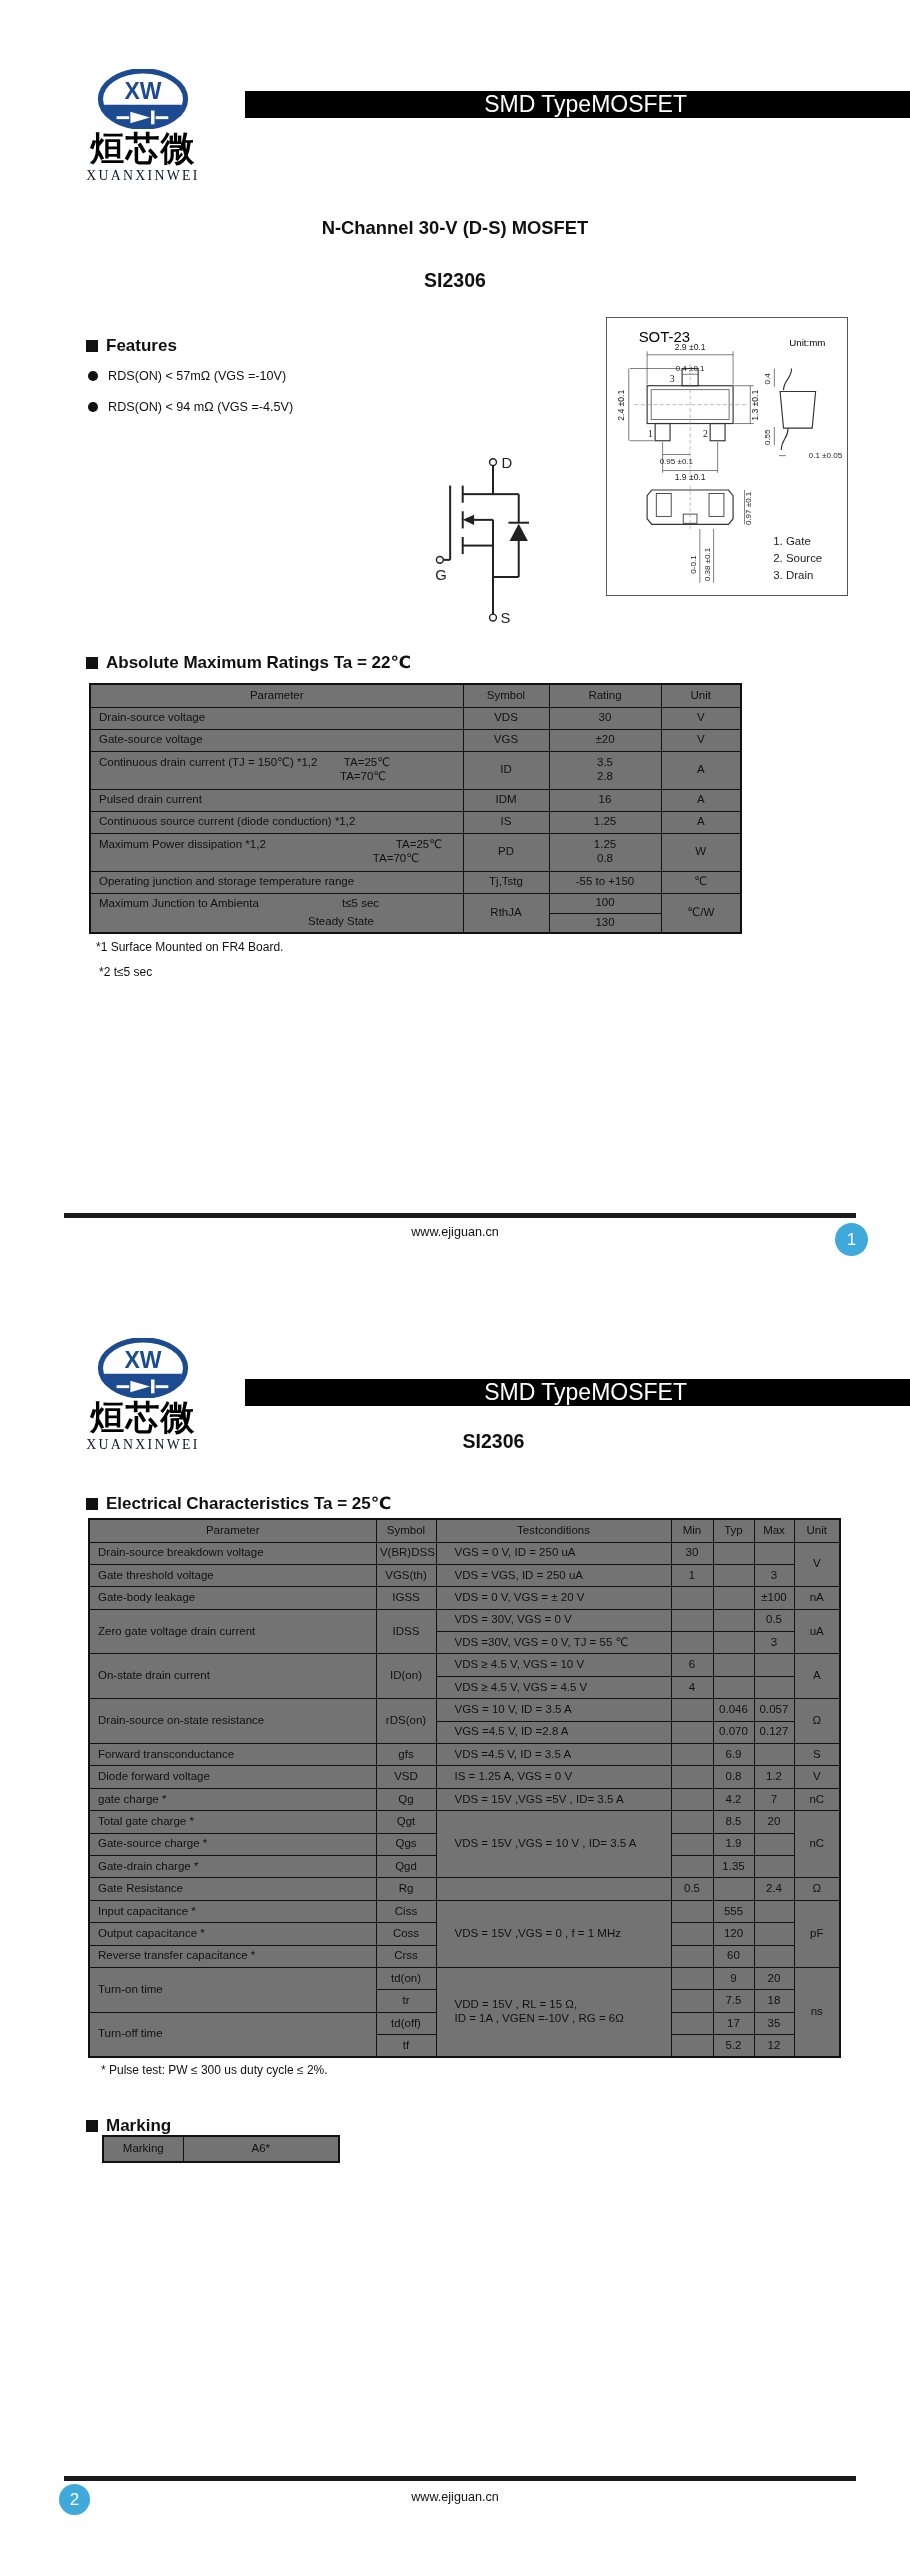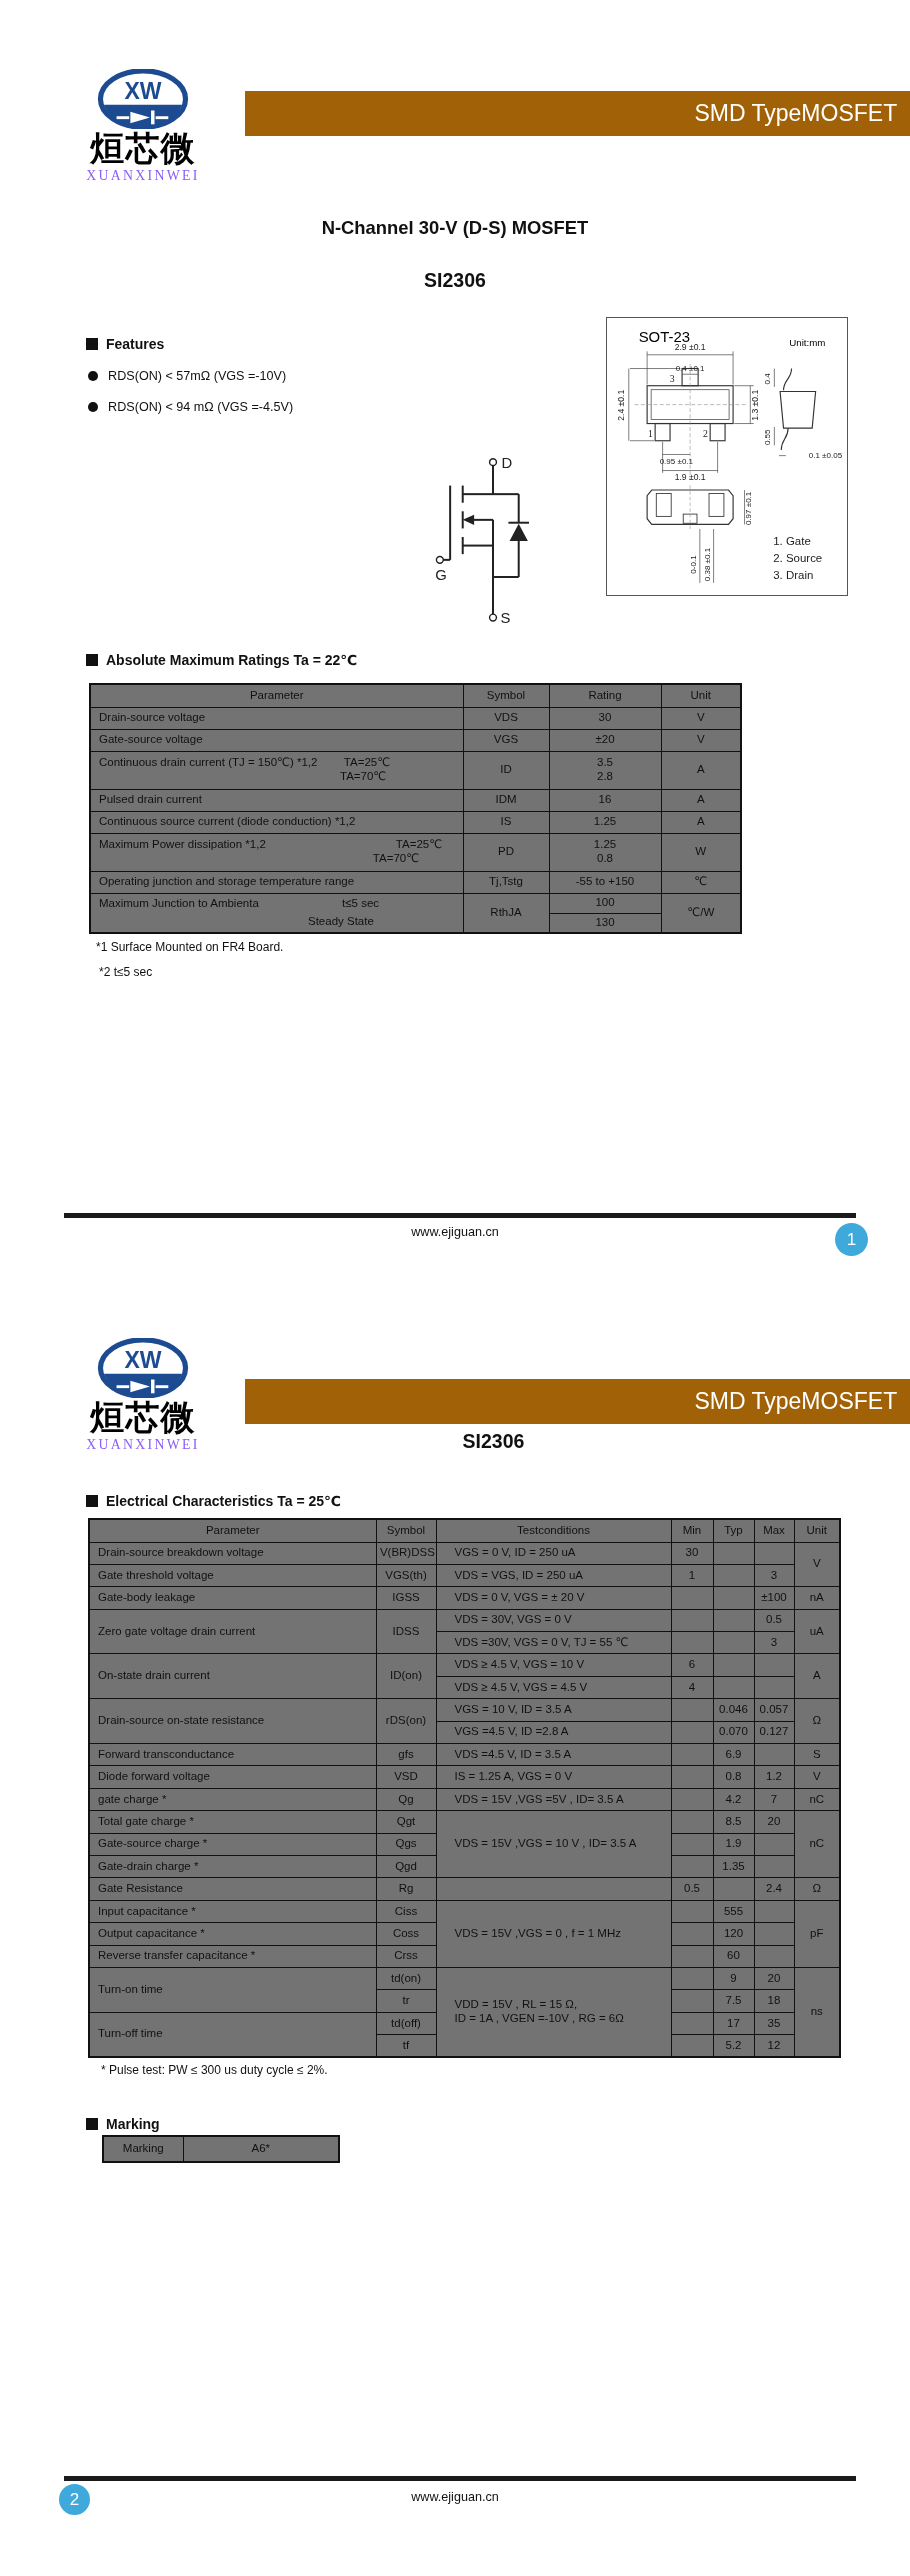--- a/index.html
+++ b/index.html
@@ -6,31 +6,31 @@
   html,body { background:#ffffff; }
   body {
     width:910px; height:2576px; position:relative;
     font-family:"Liberation Sans","DejaVu Sans",sans-serif; color:#111;
   }
   .abs { position:absolute; }
 
   
   .brand { width:126px; text-align:center; }
   .brand-cn { font-size:34px; font-weight:bold; letter-spacing:1.1px; line-height:1.05; color:#000; }
-  .brand-en { font-size:13.8px; letter-spacing:2.3px; color:#8b5cf6; margin-top:1.1px; font-family:"Liberation Serif",serif; }
+  .brand-en { font-size:13.8px; letter-spacing:2.3px; color:#0f172a; margin-top:1.1px; font-family:"Liberation Serif",serif; }
 
   
-  .banner { height:45px; background:#a16207; color:#fff; display:flex; align-items:center;
-            justify-content:flex-end; padding:0 13.8px 0 29px; font-size:23px; }
+  .banner { height:27px; background:#000000; color:#fff; display:flex; align-items:center;
+            justify-content:center; padding:0 13.8px 0 29px; font-size:23px; }
 
   .center-line { width:910px; text-align:center; }
   .t32b { font-size:18.4px; font-weight:bold; }
   .t34b { font-size:19.5px; font-weight:bold; }
 
-  .sec-head { display:flex; align-items:center; font-size:14px; font-weight:bold; }
+  .sec-head { display:flex; align-items:center; font-size:17px; font-weight:bold; }
   .sec-head .sq { width:12px; height:12px; background:#111; margin-right:8px; flex:0 0 auto; }
 
   .feature { display:flex; align-items:center; font-size:12.6px; }
   .feature .dot { width:9.8px; height:9.8px; border-radius:50%; background:#111; margin-right:10.3px; flex:0 0 auto; }
 
   table { border-collapse:collapse; table-layout:fixed; background:#737373; }
   .dtable { border:2.3px solid #111; }
   .dtable th, .dtable td {
     border:1.1px solid #111; font-size:11.5px; font-weight:normal;
     text-align:center; vertical-align:middle; padding:1.1px 3.4px; line-height:1.2;

